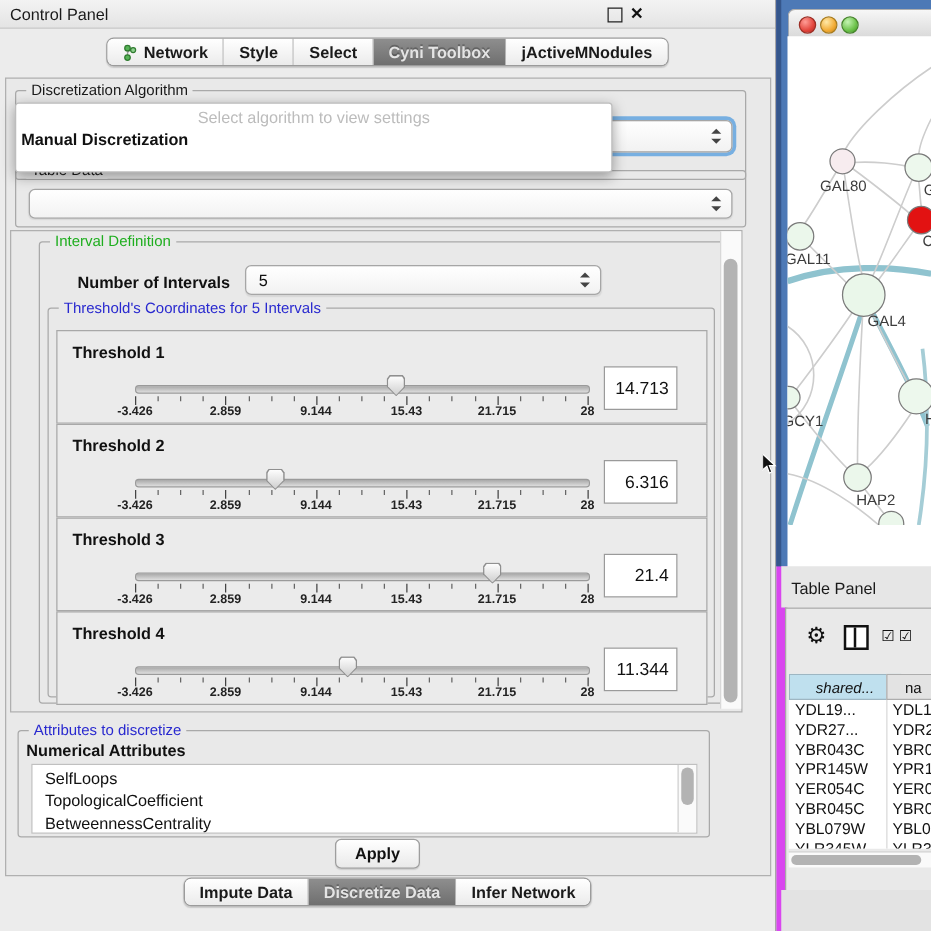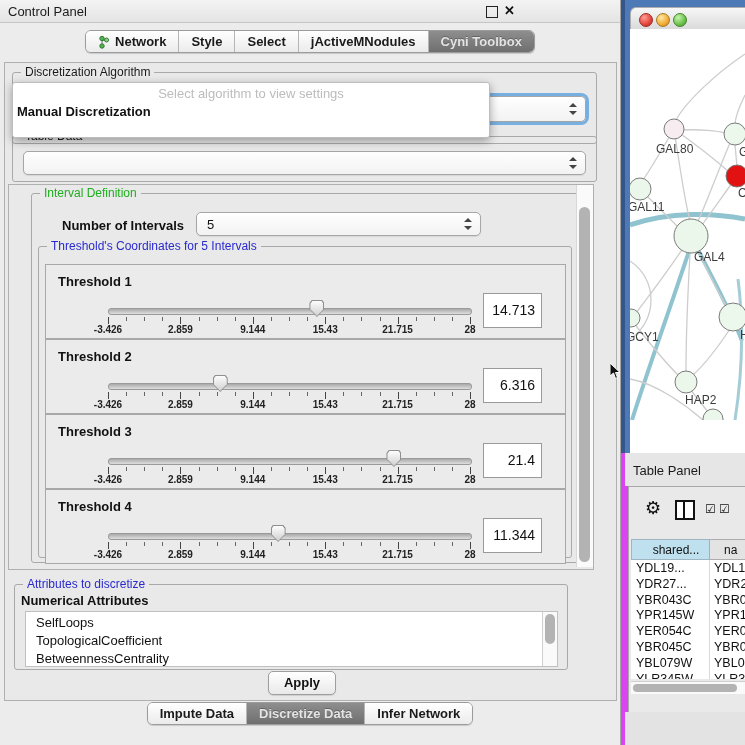--- a/index.html
+++ b/index.html
@@ -80,21 +80,21 @@
   #table-panel-bar{left:625px; top:453px; width:120px; height:33px; background:#e6e6e6;}
   #table-panel-title{left:8px; top:10px; font-size:13px; color:#1a1a1a;}
   #table-panel-box{left:628px; top:486px; width:117px; height:226px; border:1px solid #a8a8a8; border-right:none; background:#e9e9e9;}
   #tp-toolbar{left:0; top:6px; width:117px; height:32px;}
   #gear-icon{left:16px; top:4px; font-size:18px; color:#111;}
   #col-icon{left:46px; top:7px; width:16px; height:16px; border:2px solid #111; background:#fff;}
   #col-icon:after{content:""; position:absolute; left:6px; top:0; width:2px; height:16px; background:#111;}
   .cb-icon{position:absolute; top:9px; font-size:12px; color:#111;}
   #tp-table{left:2px; top:52px; width:115px; height:140px; background:#fff; overflow:hidden;}
   .th-cell{position:absolute; top:0; height:21px; font-size:12px; color:#111; text-align:center; line-height:21px; border:1px solid #9eb6c2; box-sizing:border-box;}
-  .th-shared{left:0; width:90px; background:#bfe0ee;}
+  .th-shared{left:0; width:90px; background:#bfe0ee;font-style:italic;}
   .th-name{left:78px; width:60px; background:#e3e3e3; border-color:#adadad; text-align:left; padding-left:14px;}
   #tp-rows{position:absolute; left:0; top:21px; width:115px; height:119px; overflow:hidden;}
   .t-row{position:absolute; left:0; width:160px; height:16px;}
   .t-cell{position:absolute; top:0; height:16px; font-size:12.5px; color:#111; line-height:16px; white-space:nowrap;}
   .t-c0{left:5px; width:71px;}
   .t-c1{left:83px; width:77px;}
   #tp-colsep{position:absolute; left:78px; top:21px; width:1px; height:119px; background:#d9d9d9;}
   #tp-hscroll{left:2px; top:194px; width:115px; height:12px; background:#fafafa; border-top:1px solid #cfcfcf;}
   #tp-hthumb{left:2px; top:2px; width:104px; height:8px; background:#b3b3b3; border-radius:5px;}
   #below-table{left:625px; top:712px; width:120px; height:33px; background:#e3e3e3;}
@@ -128,25 +128,25 @@
               </svg>
             </span>
           <span>Network</span>
         </div>
         <div class="seg-btn">
             <span>Style</span>
           </div>
         <div class="seg-btn">
             <span>Select</span>
           </div>
-        <div class="seg-btn">
-            <span>jActiveMNodules</span>
-          </div>
         <div class="seg-btn selected">
             <span>Cyni Toolbox</span>
+          </div>
+        <div class="seg-btn">
+            <span>jActiveMNodules</span>
           </div>
       </div>
     </div>
 
     <div id="main-panel" class="abs"></div>
 
     <div class="group" style="left:12px; top:72px; width:583px; height:70px;">
       <div class="group-title">Discretization Algorithm</div>
       <div class="combo focused" style="left:10px; top:23px; width:563px; height:26px; box-sizing:border-box;">
         <span class="updown"></span>

